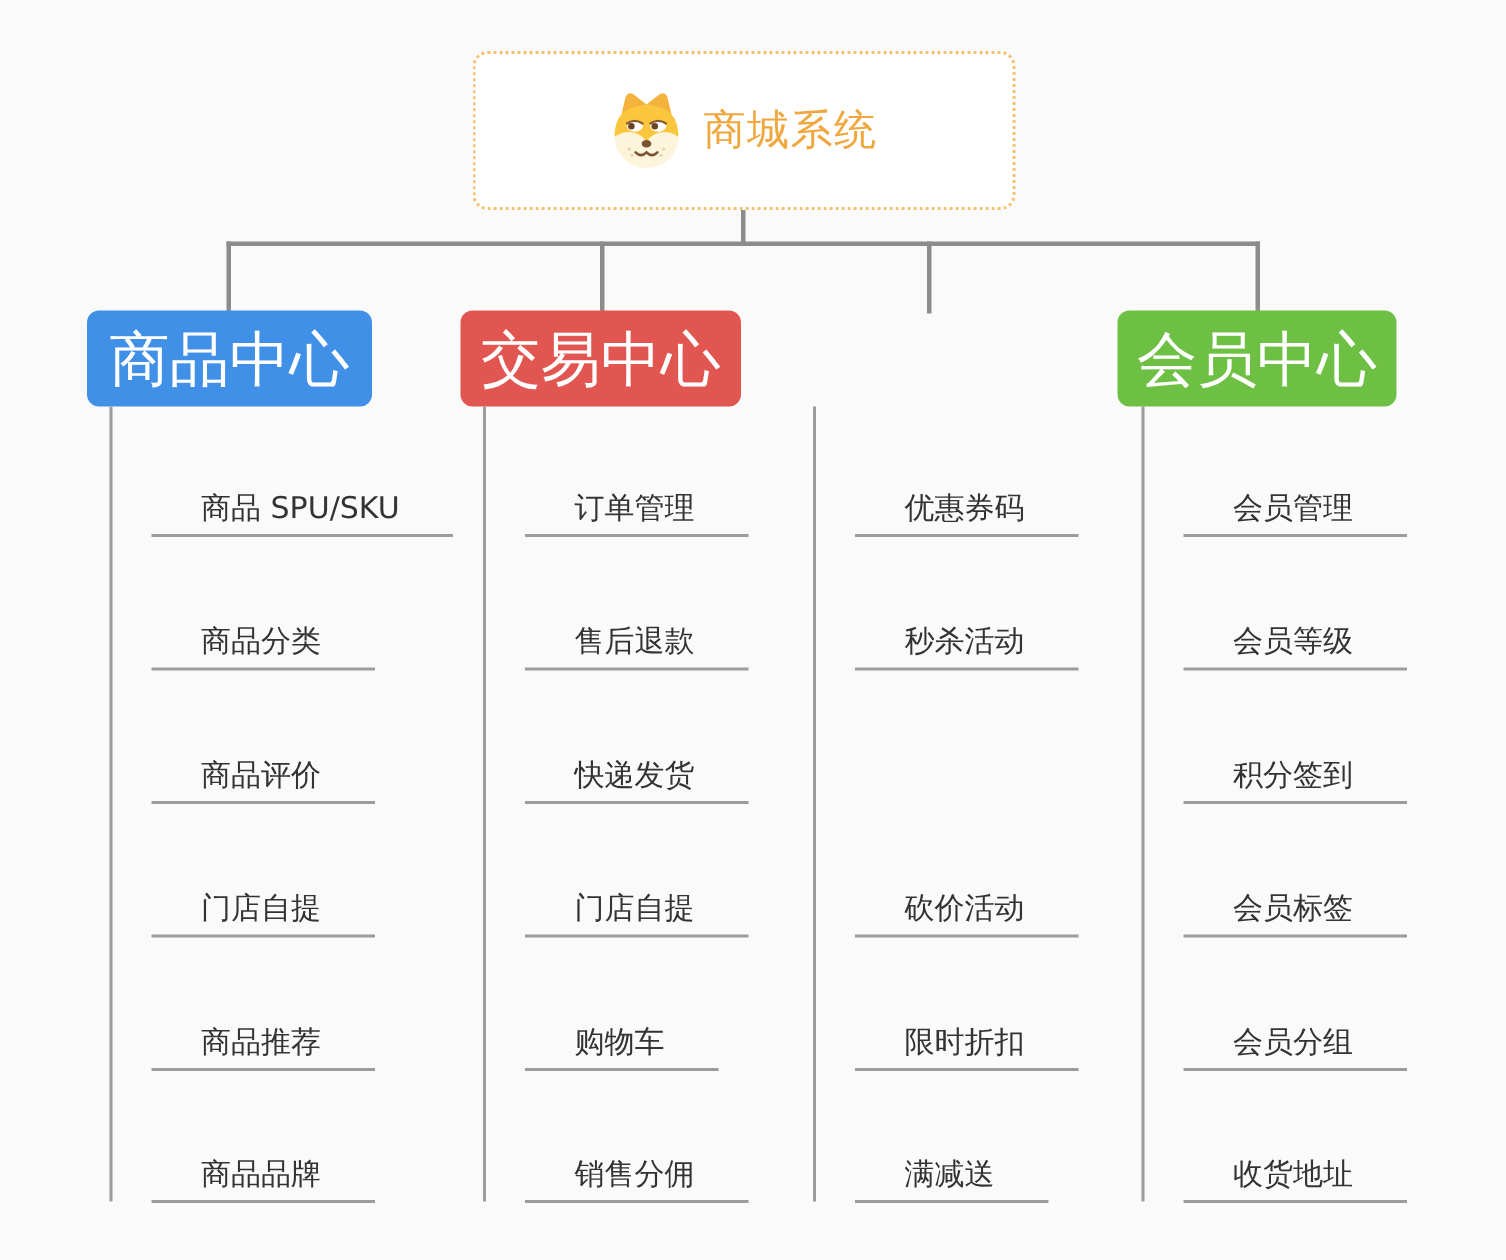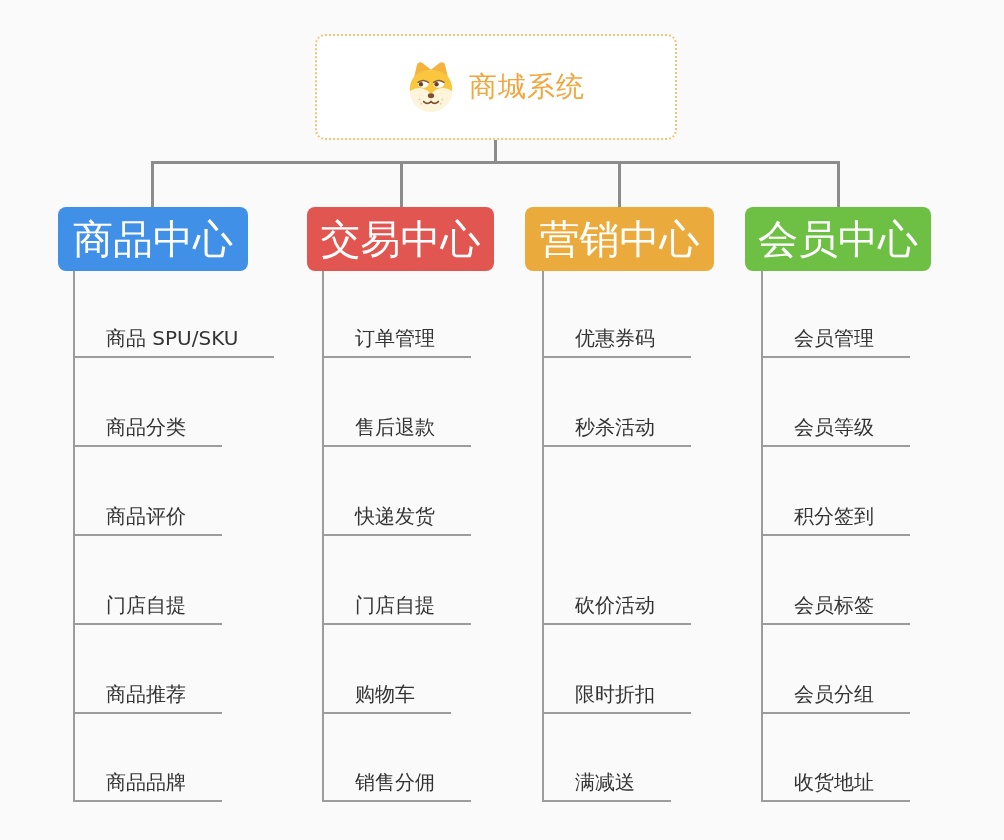--- a/index.html
+++ b/index.html
@@ -57,20 +57,21 @@
   .trunk-3{left:542px;}
   .trunk-4{left:761px;}
   
   .leaf{
     position:absolute;
     padding:0 36px 6px 33px;
     border-bottom:2px solid #9c9c9c;
     font-size:20px;line-height:24px;
     color:#333333;
     white-space:nowrap;
+    margin-left:28px;
   }
   .c1{left:73px;}  .c2{left:322px;} .c3{left:542px;} .c4{left:761px;}
   .r1{top:326px;}  .r2{top:415px;}  .r3{top:504px;}
   .r4{top:593px;}  .r5{top:682px;}  .r6{top:770px;}
 </style>
 </head>
 <body>
 
 <div class="canvas">
 
@@ -102,23 +103,20 @@
   <div class="line drop drop-2"></div>
   <div class="line drop drop-3"></div>
   <div class="line drop drop-4"></div>
 
   <div class="branch-box branch-1" style="background-color: rgb(65, 144, 232);">
     <span>商品中心</span>
   </div>
   <div class="branch-box branch-2" style="background-color: rgb(226, 86, 81);">
     <span>交易中心</span>
   </div>
-  <div class="branch-box branch-3" style="background-color: rgb(235, 170, 60);">
-    <span>营销中心</span>
-  </div>
   <div class="branch-box branch-4" style="background-color: rgb(110, 192, 68);">
     <span>会员中心</span>
   </div>
 
   <div class="trunk trunk-1"></div>
   <div class="trunk trunk-2"></div>
   <div class="trunk trunk-3"></div>
   <div class="trunk trunk-4"></div>
 
   <div class="leaf c1 r1">商品 SPU/SKU</div>

